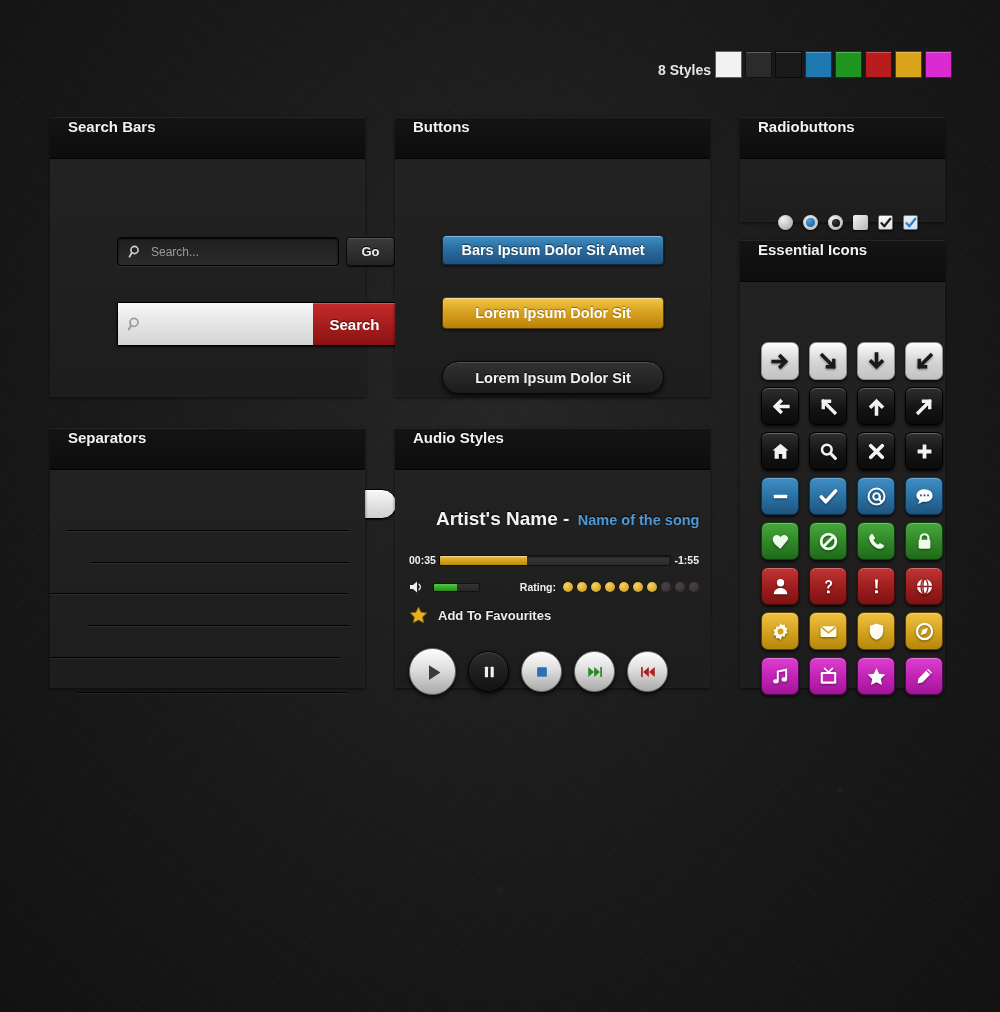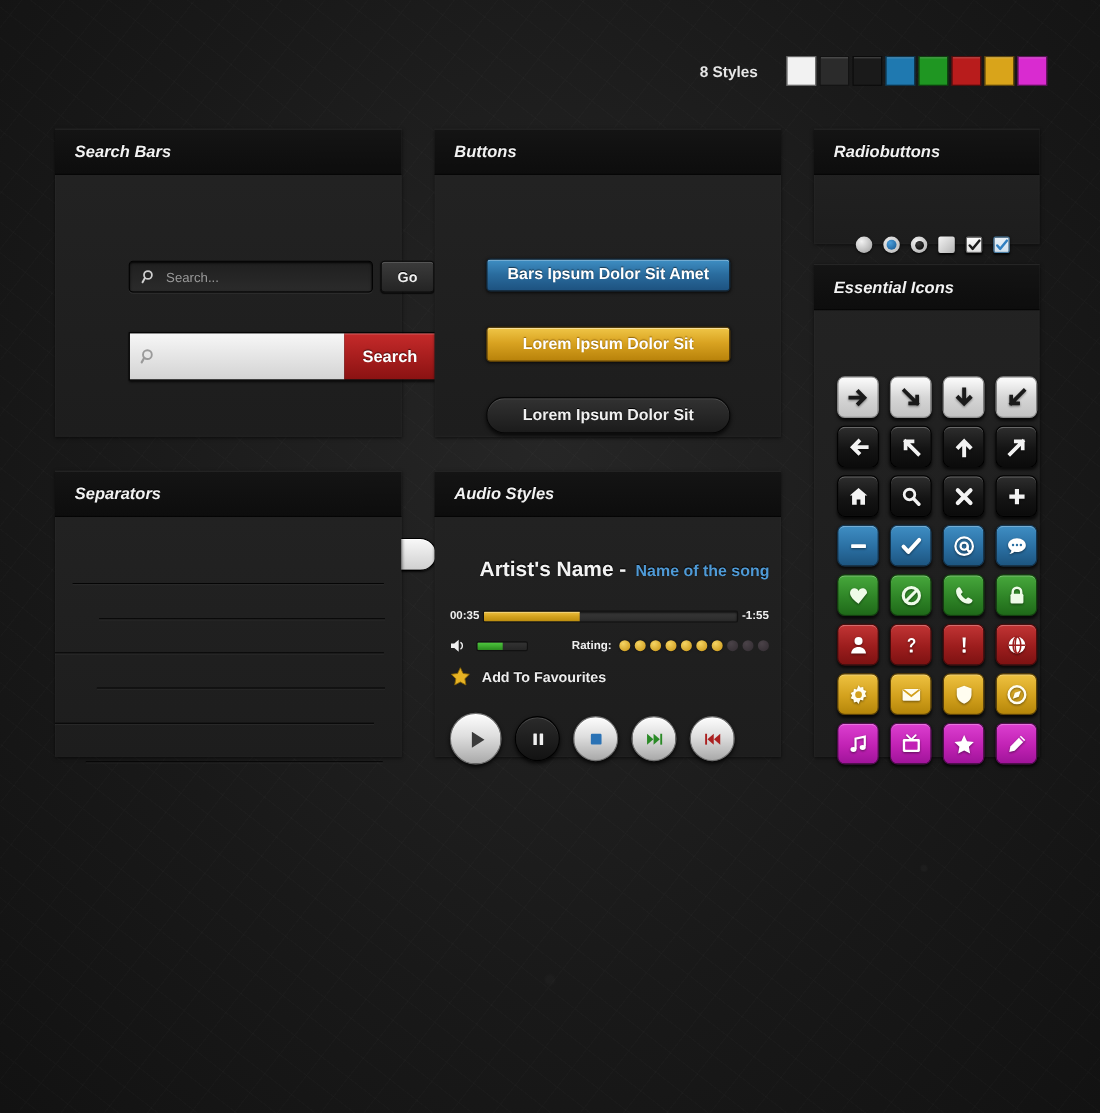--- a/index.html
+++ b/index.html
@@ -30,34 +30,34 @@
   .header{ position:absolute; left:0; top:0; width:1000px; height:100px; }
   .title{
     position:absolute; left:58px; top:27px;
     font-size:45px; font-weight:bold; letter-spacing:-.5px;
     font-family:"DejaVu Sans", sans-serif;
     background:linear-gradient(180deg,#fdfdfd 0%,#eaeaea 42%,#bdbdbd 55%,#8f8f8f 100%);
     -webkit-background-clip:text; background-clip:text; color:transparent;
     text-shadow:0 2px 3px rgba(0,0,0,.85);
     white-space:nowrap;
   }
-  .styles-wrap{ position:absolute; right:48px; top:51px; display:flex; align-items:center; gap:26px; }
+  .styles-wrap{ position:absolute; right:48px; top:51px; display:flex; align-items:flex-end; gap:4px; }
   .styles-label{ font-size:14px; font-weight:bold; color:#e6e6e6; }
   .swatches{ display:flex; gap:3px; }
   .sw{ width:27px; height:27px; border:1px solid rgba(0,0,0,.6); box-shadow:inset 0 1px 0 rgba(255,255,255,.25); }
 
   
   .panel{ position:absolute; background:linear-gradient(180deg,#232323 0%,#1d1d1d 100%);
           box-shadow:0 1px 3px rgba(0,0,0,.6), inset 0 0 0 1px rgba(255,255,255,.015); }
   .panel-head{
     height:42px; position:relative;
     background:linear-gradient(180deg,#141414 0%,#0d0d0d 100%);
     border-top:1px solid rgba(255,255,255,.10);
     border-bottom:1px solid rgba(0,0,0,.75);
-    display:flex; align-items:center;font-style:italic;
+    display:flex; align-items:flex-start;
   }
   .panel-head .ttl{ margin-left:18px; font-size:15px; font-weight:bold; color:#f2f2f2; text-shadow:0 -1px 0 #000; }
   .panel-body{ position:relative; }
 
   
   #searchbars{ left:50px; top:117px; width:315px; height:280px; }
   .sb-dark{ position:absolute; left:67px; top:78px; width:222px; height:29px;
     background:linear-gradient(180deg,#1f1f1f 0%,#2b2b2b 100%);
     border:1px solid #000; border-radius:4px;
     box-shadow:inset 0 1px 2px rgba(0,0,0,.9), 0 1px 0 rgba(255,255,255,.07);

